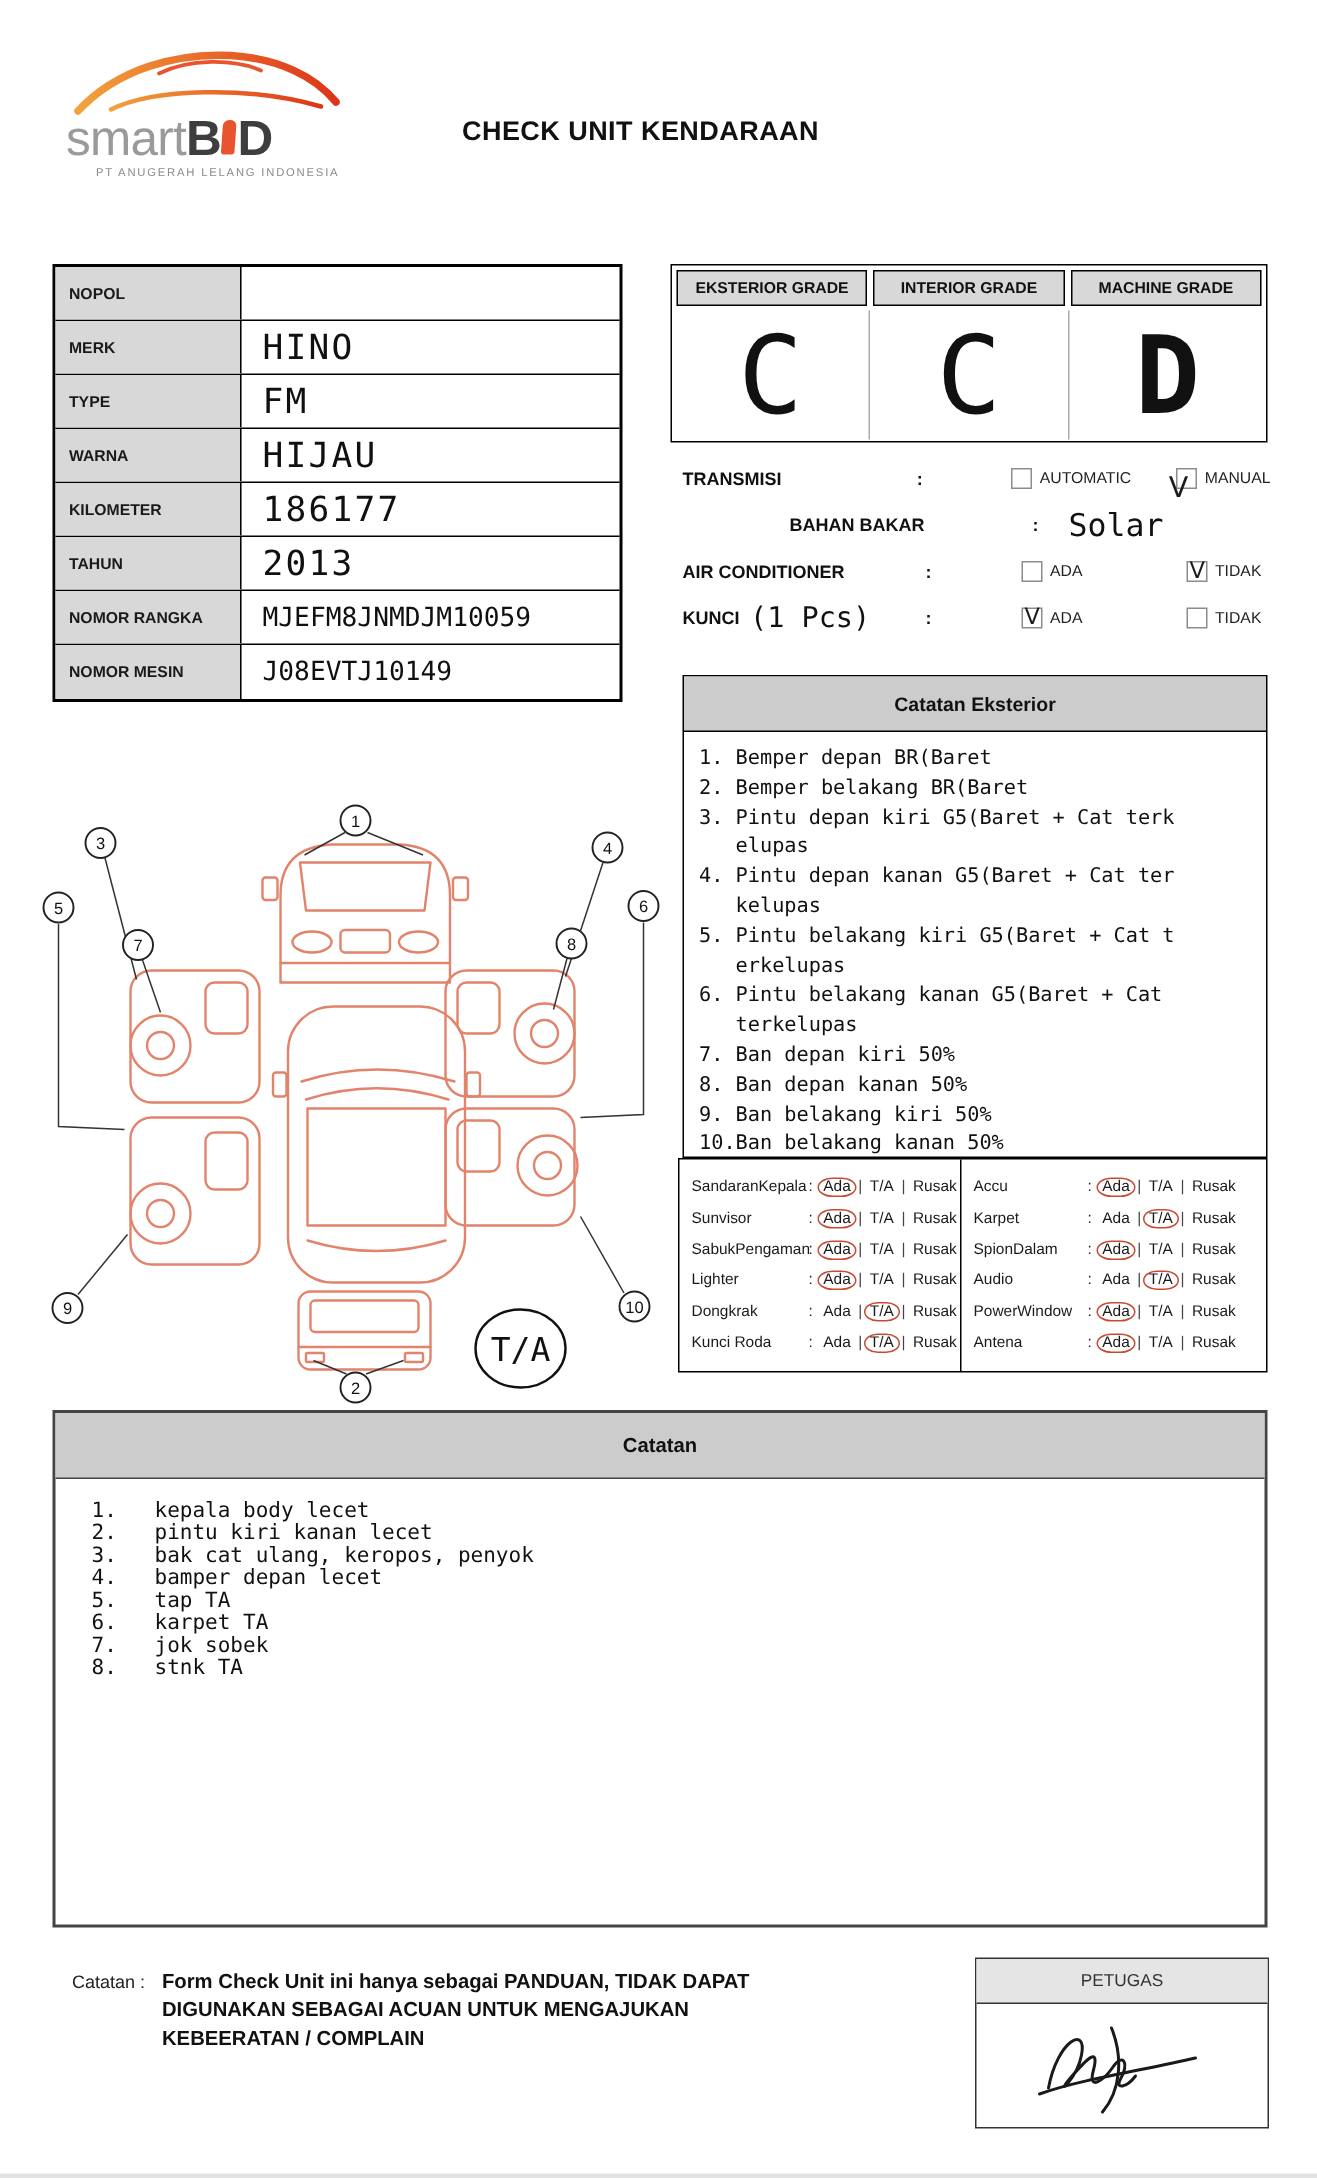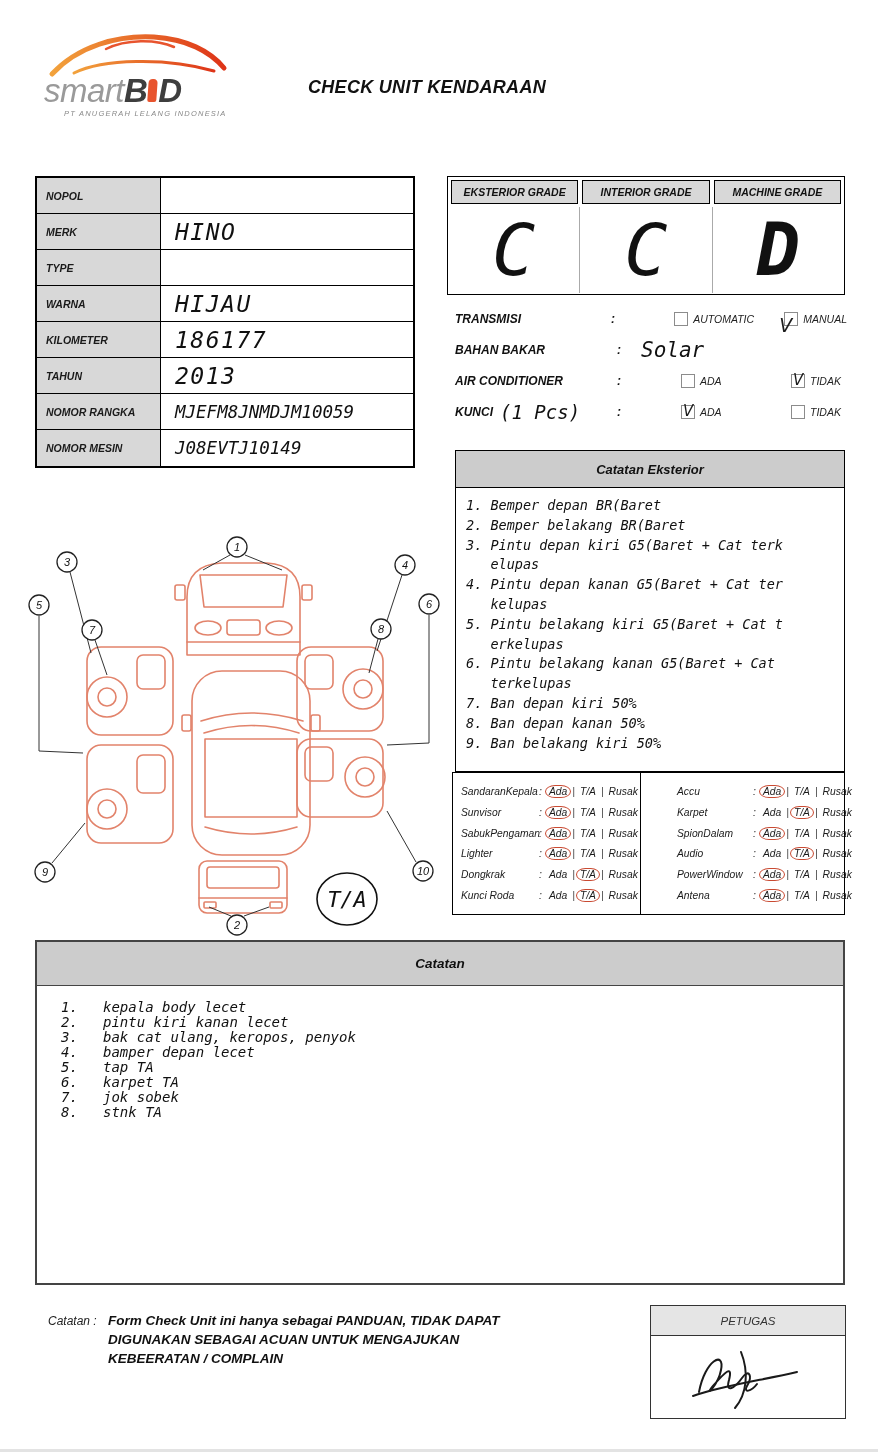--- a/index.html
+++ b/index.html
@@ -1,18 +1,18 @@
 <!DOCTYPE html>
 <html><head>
 <meta charset="utf-8">
 <style>
   * { margin:0; padding:0; box-sizing:border-box; }
   html,body { background:#fff; }
   body { font-family:"Liberation Sans", sans-serif; color:#111; }
-  .page { position:relative; width:878px; height:1452px; background:#fff; overflow:hidden; margin:0 auto;font-style:italic; }
+  .page { position:relative; width:878px; height:1452px; background:#fff; overflow:hidden; margin:0 auto; }
 
   
   .logo { position:absolute; left:44px; top:28px; width:195px; }
   .logo-text { margin-top:-8px; font-size:33px; line-height:34px; white-space:nowrap; }
   .logo-smart { color:#9a9a9a; font-weight:400; letter-spacing:-0.5px; }
   .logo-b, .logo-d { color:#3e3e3e; font-weight:700; letter-spacing:-0.5px; }
   .logo-i { display:inline-block; width:9px; height:23px; background:#e8542e; border-radius:4px 4px 2px 2px; margin:0 1px; transform:skewX(-4deg); }
   .logo-sub { font-size:7.5px; color:#8a8a8a; letter-spacing:1.2px; padding-left:20px; margin-top:1px; }
   .page-title { position:absolute; left:308px; top:77px; font-size:18px; font-weight:700; letter-spacing:0.3px; }
 
@@ -30,21 +30,21 @@
   .grade-table { position:absolute; left:447px; top:176px; width:398px; height:119px; border:1.5px solid #000; background:#fff; }
   .grade-heads { display:flex; gap:4px; padding:3px; }
   .grade-head { flex:1; height:24px; background:#d8d8d8; border:1px solid #000; display:flex; align-items:center; justify-content:center; font-size:10.5px; font-weight:700; }
   .grade-vals { display:flex; height:86px; }
   .grade-val { flex:1; display:flex; align-items:center; justify-content:center; font-family:"DejaVu Sans Mono", monospace; font-size:72px; line-height:1; border-right:1px solid #aaa; }
   .grade-val:last-child { border-right:none; }
   .grade-val.bold { font-weight:700; }
 
   
   .specs { position:absolute; left:455px; top:303px; width:392px; }
-  .spec-row { display:flex; align-items:center; height:31px; position:relative; }
+  .spec-row { display:flex; align-items:center; height:31px; position:relative;justify-content:center; }
   .spec-label { font-weight:700; font-size:12px; width:162px; display:flex; align-items:center; }
   .spec-qty { font-family:"DejaVu Sans Mono", monospace; font-size:19px; font-weight:400; margin-left:7px; }
   .spec-colon { width:24px; font-size:12px; font-weight:700; }
   .choices { display:flex; flex:1; align-items:center; }
   .choice { display:flex; align-items:center; width:110px; position:relative;padding-left:40px; }
   .choice:last-child { width:auto; }
   .cbox { width:14px; height:14px; border:1px solid #8c8c8c; background:#fff; position:relative; flex-shrink:0; }
   .vmark { display:none; position:absolute; left:1px; top:-4px; font-size:15px; color:#1c1c1c; font-family:"DejaVu Sans", sans-serif; }
   .choice.checked .vmark { display:block; }
   .choice.v-big .vmark { left:-6px; top:1px; font-size:19px; }
@@ -54,21 +54,21 @@
   
   .cat-ext { position:absolute; left:455px; top:450px; width:390px; height:322px; border:1.5px solid #000; background:#fff; }
   .cat-ext-head { height:37px; background:#cccccc; border-bottom:1.5px solid #000; display:flex; align-items:center; justify-content:center; font-weight:700; font-size:13px; }
   .cat-ext-body { padding:8px 0 0 10px; font-family:"DejaVu Sans Mono", monospace; font-size:13.5px; line-height:19.8px; color:#111; }
   .cat-item { width:39.3ch; padding-left:3ch; text-indent:-3ch; word-break:break-all; white-space:pre-wrap; }
 
   
   .chk-box { position:absolute; left:452px; top:772px; width:393px; height:143px; border:1.5px solid #000; display:flex; background:#fff; }
   .chk-col { padding:8px 4px 8px 8px; display:flex; flex-direction:column; justify-content:space-around; }
   .chk-col.left { width:188px; border-right:1.5px solid #000; }
-  .chk-col.right { flex:1;margin-left:28px; }
+  .chk-col.right { flex:1; }
   .chk-row { display:flex; align-items:center; font-size:10.3px; height:18px; white-space:nowrap; color:#1a1a1a; }
   .chk-label { width:78px; flex-shrink:0; }
   .chk-col.right .chk-label { width:76px; }
   .chk-colon { margin-right:3px; }
   .chk-opt { padding:0 3px; border:1.4px solid transparent; border-radius:50% / 65%; }
   .chk-opt.circled { border-color:#c94a32; }
   .chk-sep { margin:0 1px; color:#444; }
 
   
   .diagram-wrap { position:absolute; left:25px; top:525px; width:420px; height:412px; }
@@ -116,20 +116,21 @@
   <div class="info-table">
     <div class="info-row">
         <div class="info-label">NOPOL</div>
       </div>
     <div class="info-row">
         <div class="info-label">MERK</div>
         <div class="info-value v-lg">HINO</div>
       </div>
     <div class="info-row">
         <div class="info-label">TYPE</div>
+        <div class="info-value v-lg">FM</div>
       </div>
     <div class="info-row">
         <div class="info-label">WARNA</div>
         <div class="info-value v-lg">HIJAU</div>
       </div>
     <div class="info-row">
         <div class="info-label">KILOMETER</div>
         <div class="info-value v-lg">186177</div>
       </div>
     <div class="info-row">
@@ -223,20 +224,21 @@
     <div class="cat-ext-body">
       <div class="cat-item">1. Bemper depan BR(Baret</div>
       <div class="cat-item">2. Bemper belakang BR(Baret</div>
       <div class="cat-item">3. Pintu depan kiri G5(Baret + Cat terkelupas</div>
       <div class="cat-item">4. Pintu depan kanan G5(Baret + Cat terkelupas</div>
       <div class="cat-item">5. Pintu belakang kiri G5(Baret + Cat terkelupas</div>
       <div class="cat-item">6. Pintu belakang kanan G5(Baret + Cat terkelupas</div>
       <div class="cat-item">7. Ban depan kiri 50%</div>
       <div class="cat-item">8. Ban depan kanan 50%</div>
       <div class="cat-item">9. Ban belakang kiri 50%</div>
+      <div class="cat-item">10.Ban belakang kanan 50%</div>
     </div>
   </div>
 
   <div class="chk-box">
     <div class="chk-col left">
       <div class="chk-row">
           <span class="chk-label">SandaranKepala</span>
           <span class="chk-colon">:</span>
           <span class="chk-opt circled">Ada</span>
           <span class="chk-sep">|</span>

